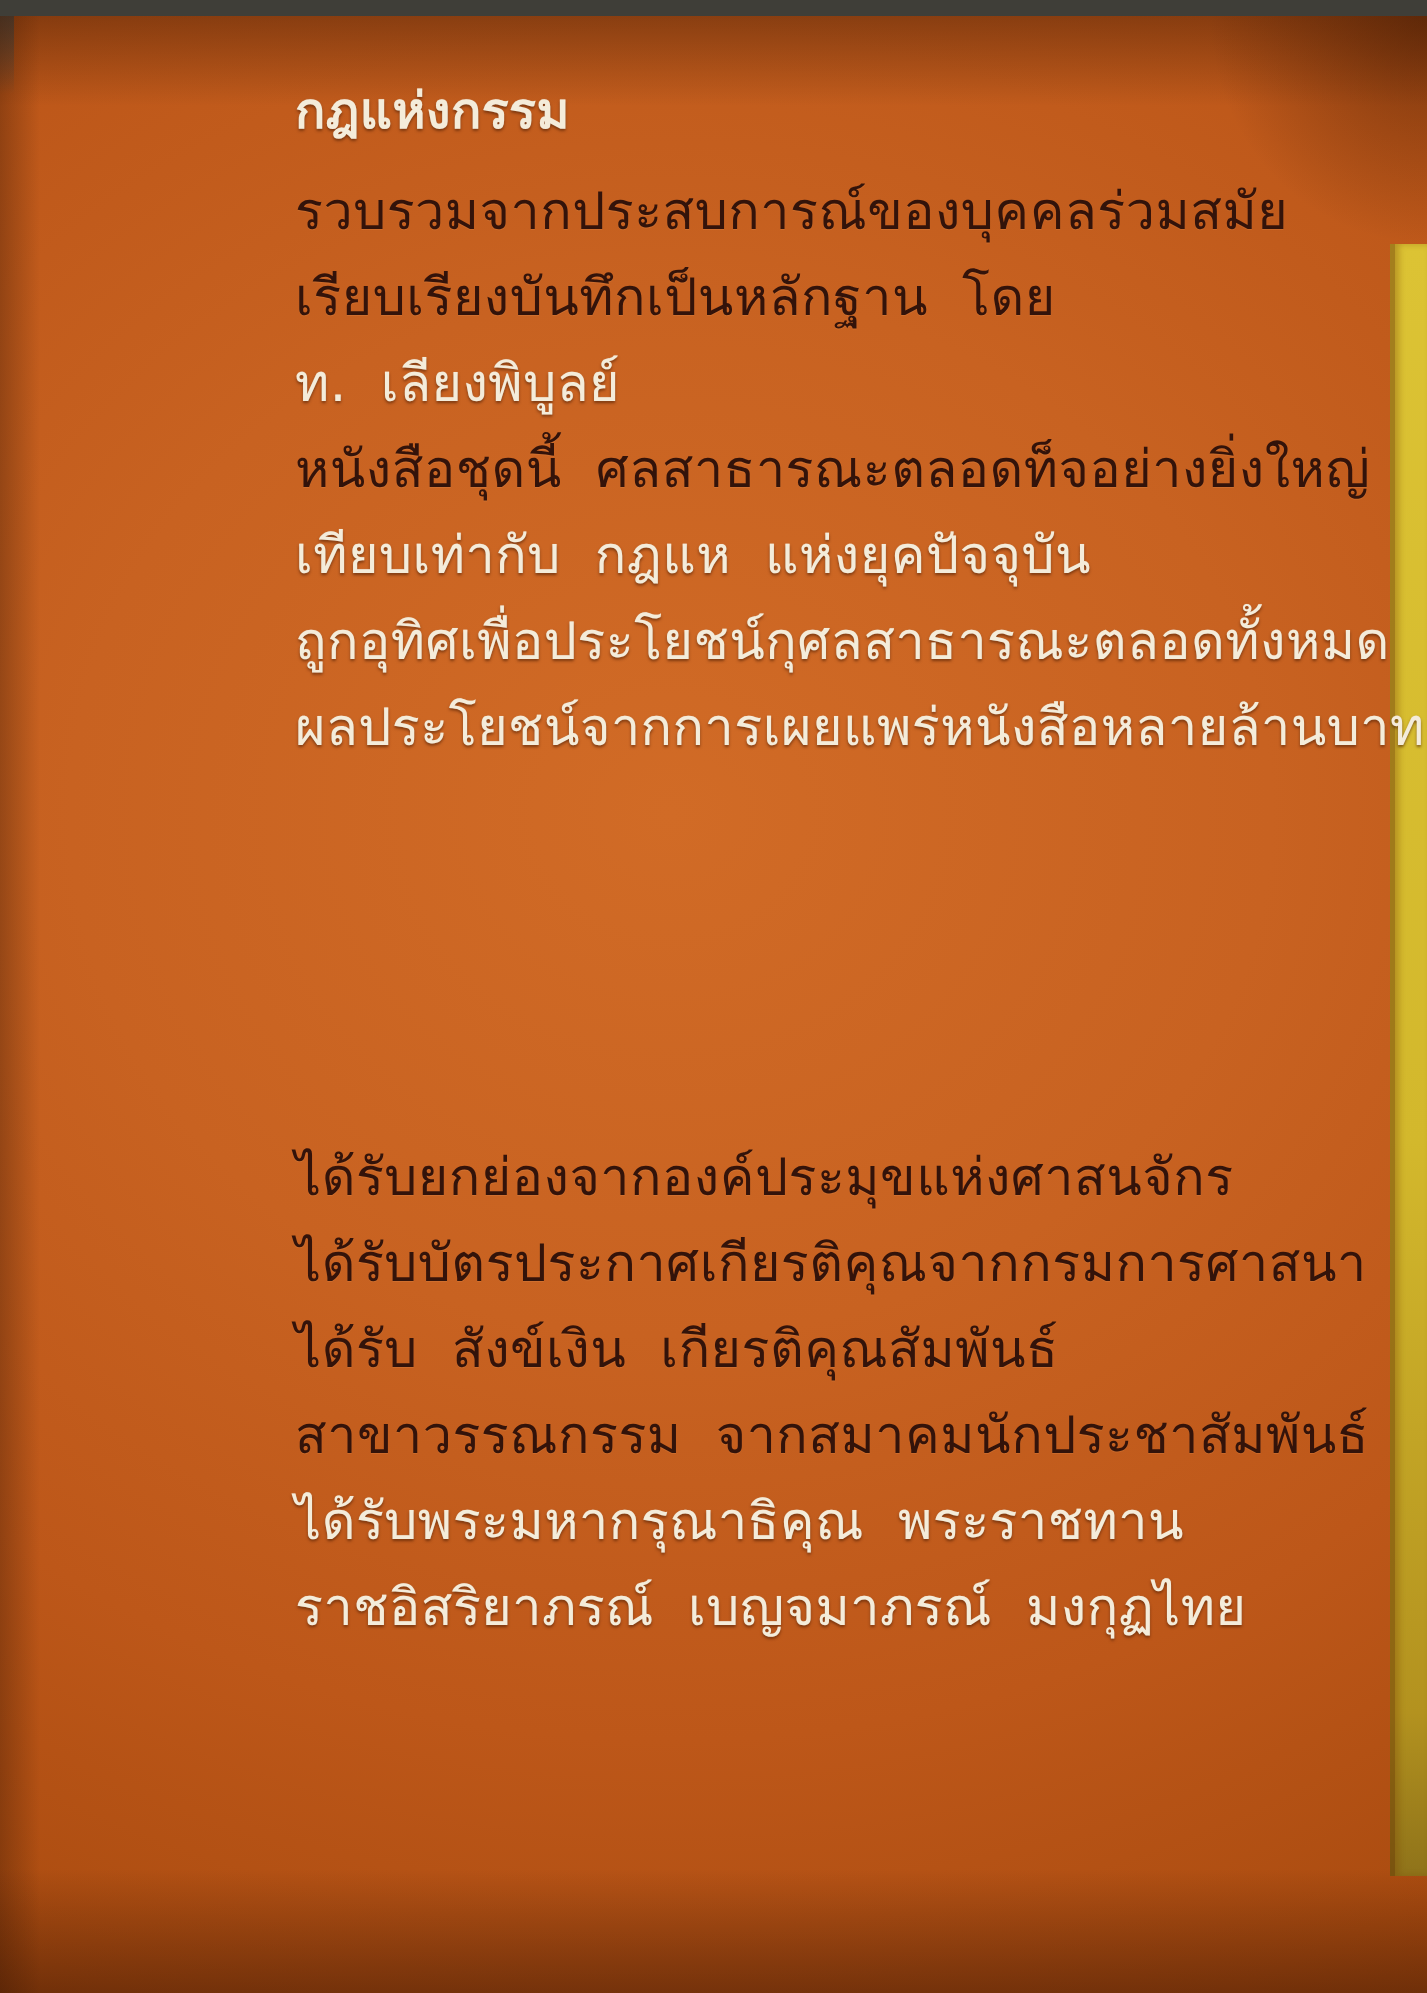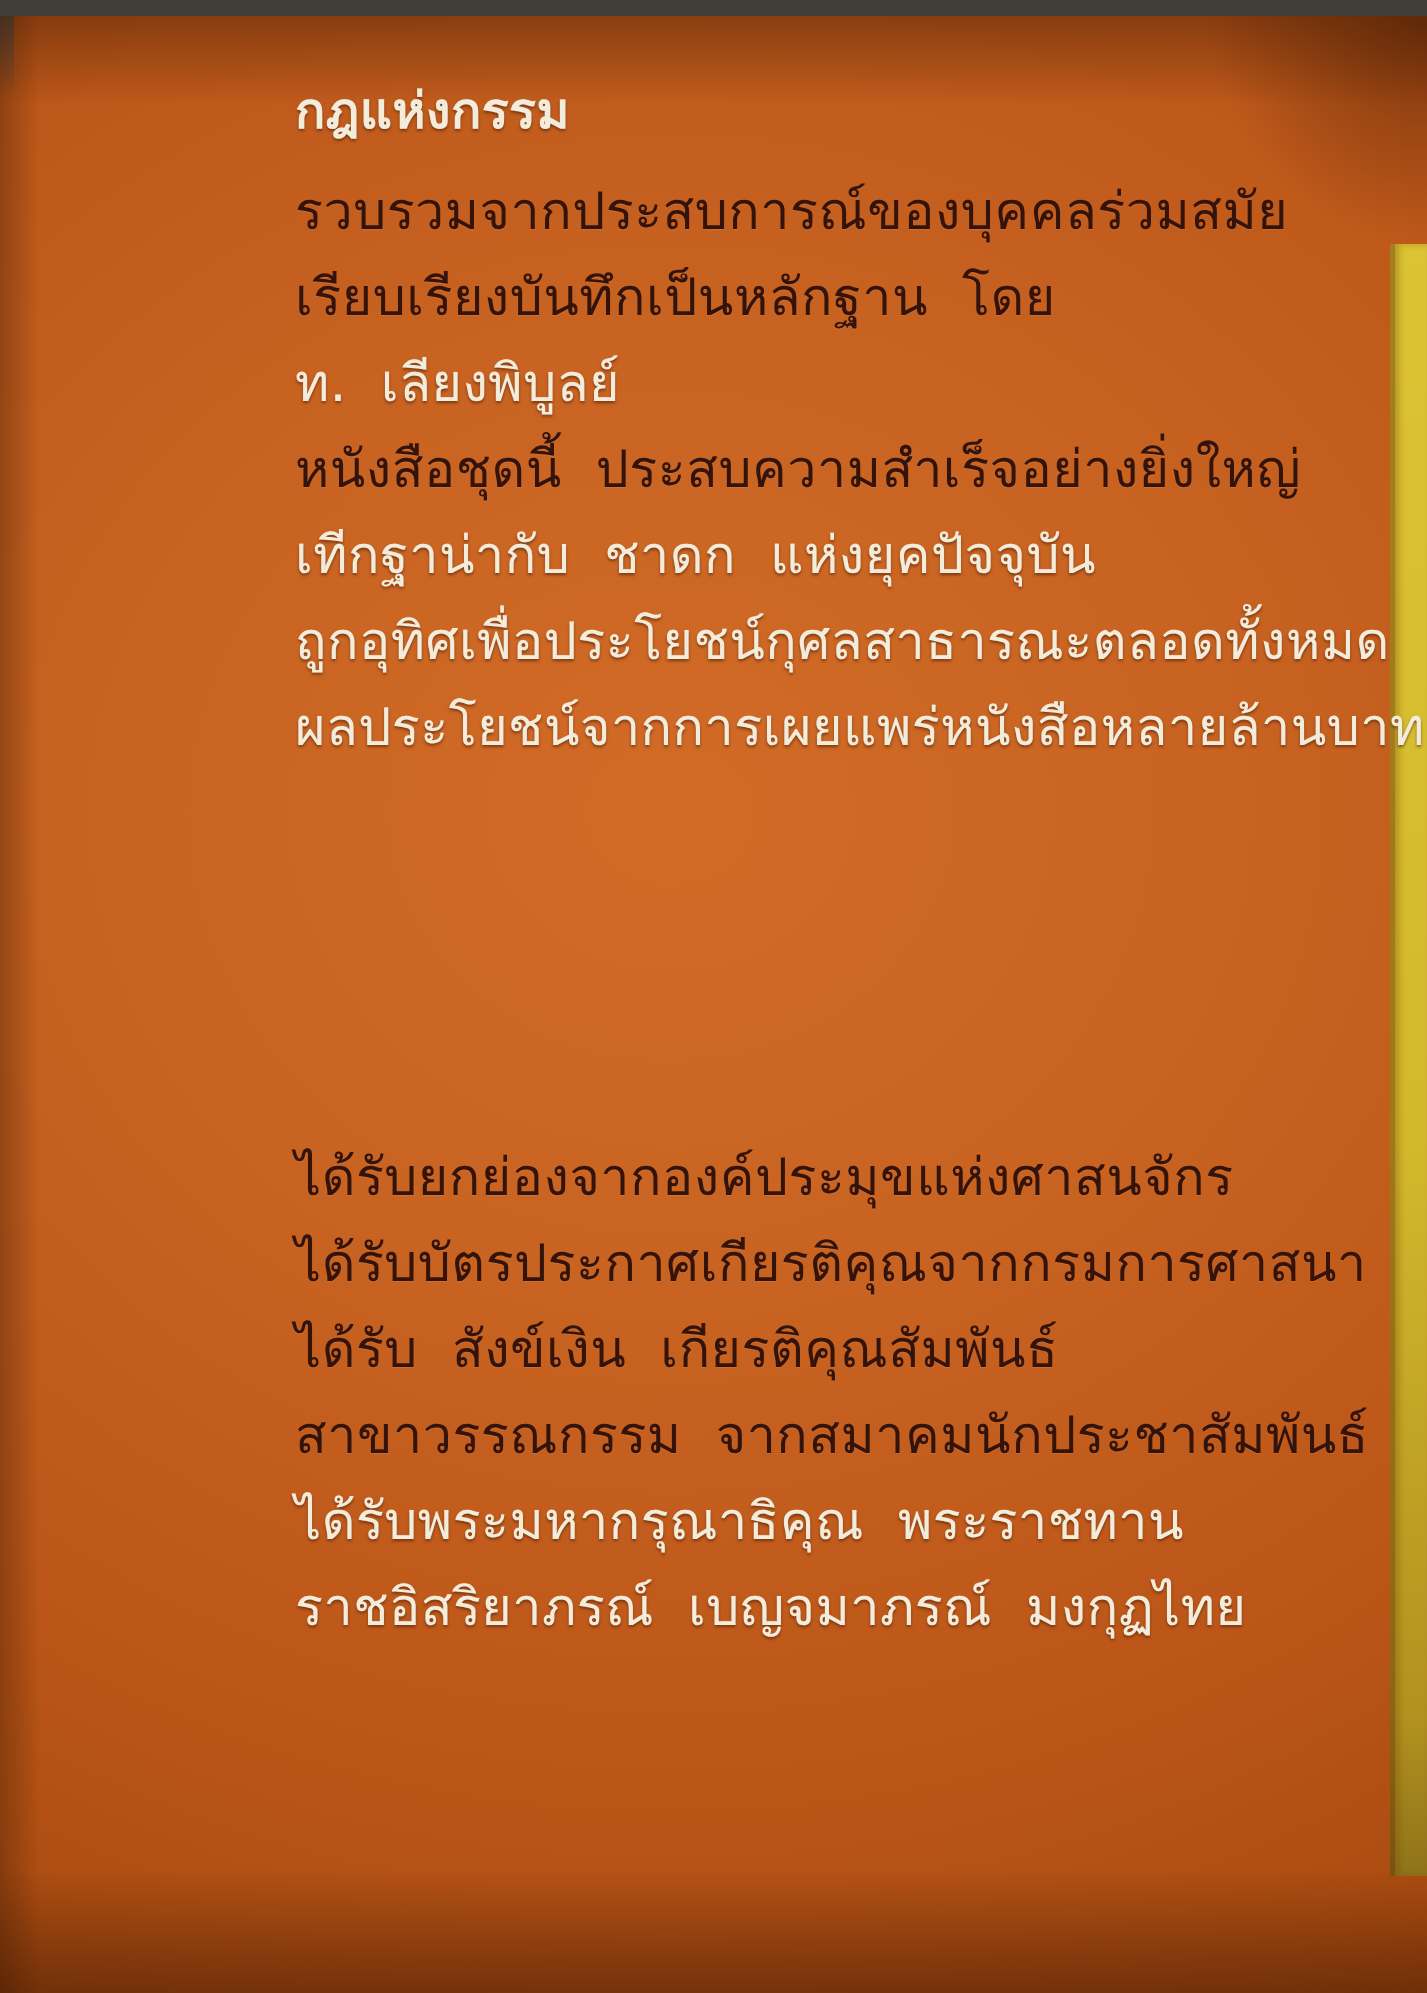--- a/index.html
+++ b/index.html
@@ -113,22 +113,22 @@
     <div class="shade-left"></div>
     <div class="shade-bottom"></div>
 
     <div class="page-edge"></div>
 
     <div class="text-block block-top">
       <div class="line title-line ink-white">กฎแห่งกรรม</div>
       <div class="line ink-dark">รวบรวมจากประสบการณ์ของบุคคลร่วมสมัย</div>
       <div class="line ink-dark">เรียบเรียงบันทึกเป็นหลักฐาน  โดย</div>
       <div class="line ink-white">ท.  เลียงพิบูลย์</div>
-      <div class="line ink-dark">หนังสือชุดนี้  ประสบความสำเร็จอย่างยิ่งใหญ่</div>
-      <div class="line ink-white">เทีกฐาน่ากับ  ชาดก  แห่งยุคปัจจุบัน</div>
+      <div class="line ink-dark">หนังสือชุดนี้  ศลสาธารณะตลอดท็จอย่างยิ่งใหญ่</div>
+      <div class="line ink-white">เทียบเท่ากับ  กฎแห  แห่งยุคปัจจุบัน</div>
       <div class="line ink-white">ถูกอุทิศเพื่อประโยชน์กุศลสาธารณะตลอดทั้งหมด</div>
       <div class="line ink-white">ผลประโยชน์จากการเผยแพร่หนังสือหลายล้านบาท</div>
     </div>
 
     <div class="text-block block-bottom">
       <div class="line ink-dark">ได้รับยกย่องจากองค์ประมุขแห่งศาสนจักร</div>
       <div class="line ink-dark">ได้รับบัตรประกาศเกียรติคุณจากกรมการศาสนา</div>
       <div class="line ink-dark">ได้รับ  สังข์เงิน  เกียรติคุณสัมพันธ์</div>
       <div class="line ink-dark">สาขาวรรณกรรม  จากสมาคมนักประชาสัมพันธ์</div>
       <div class="line ink-white">ได้รับพระมหากรุณาธิคุณ  พระราชทาน</div>

